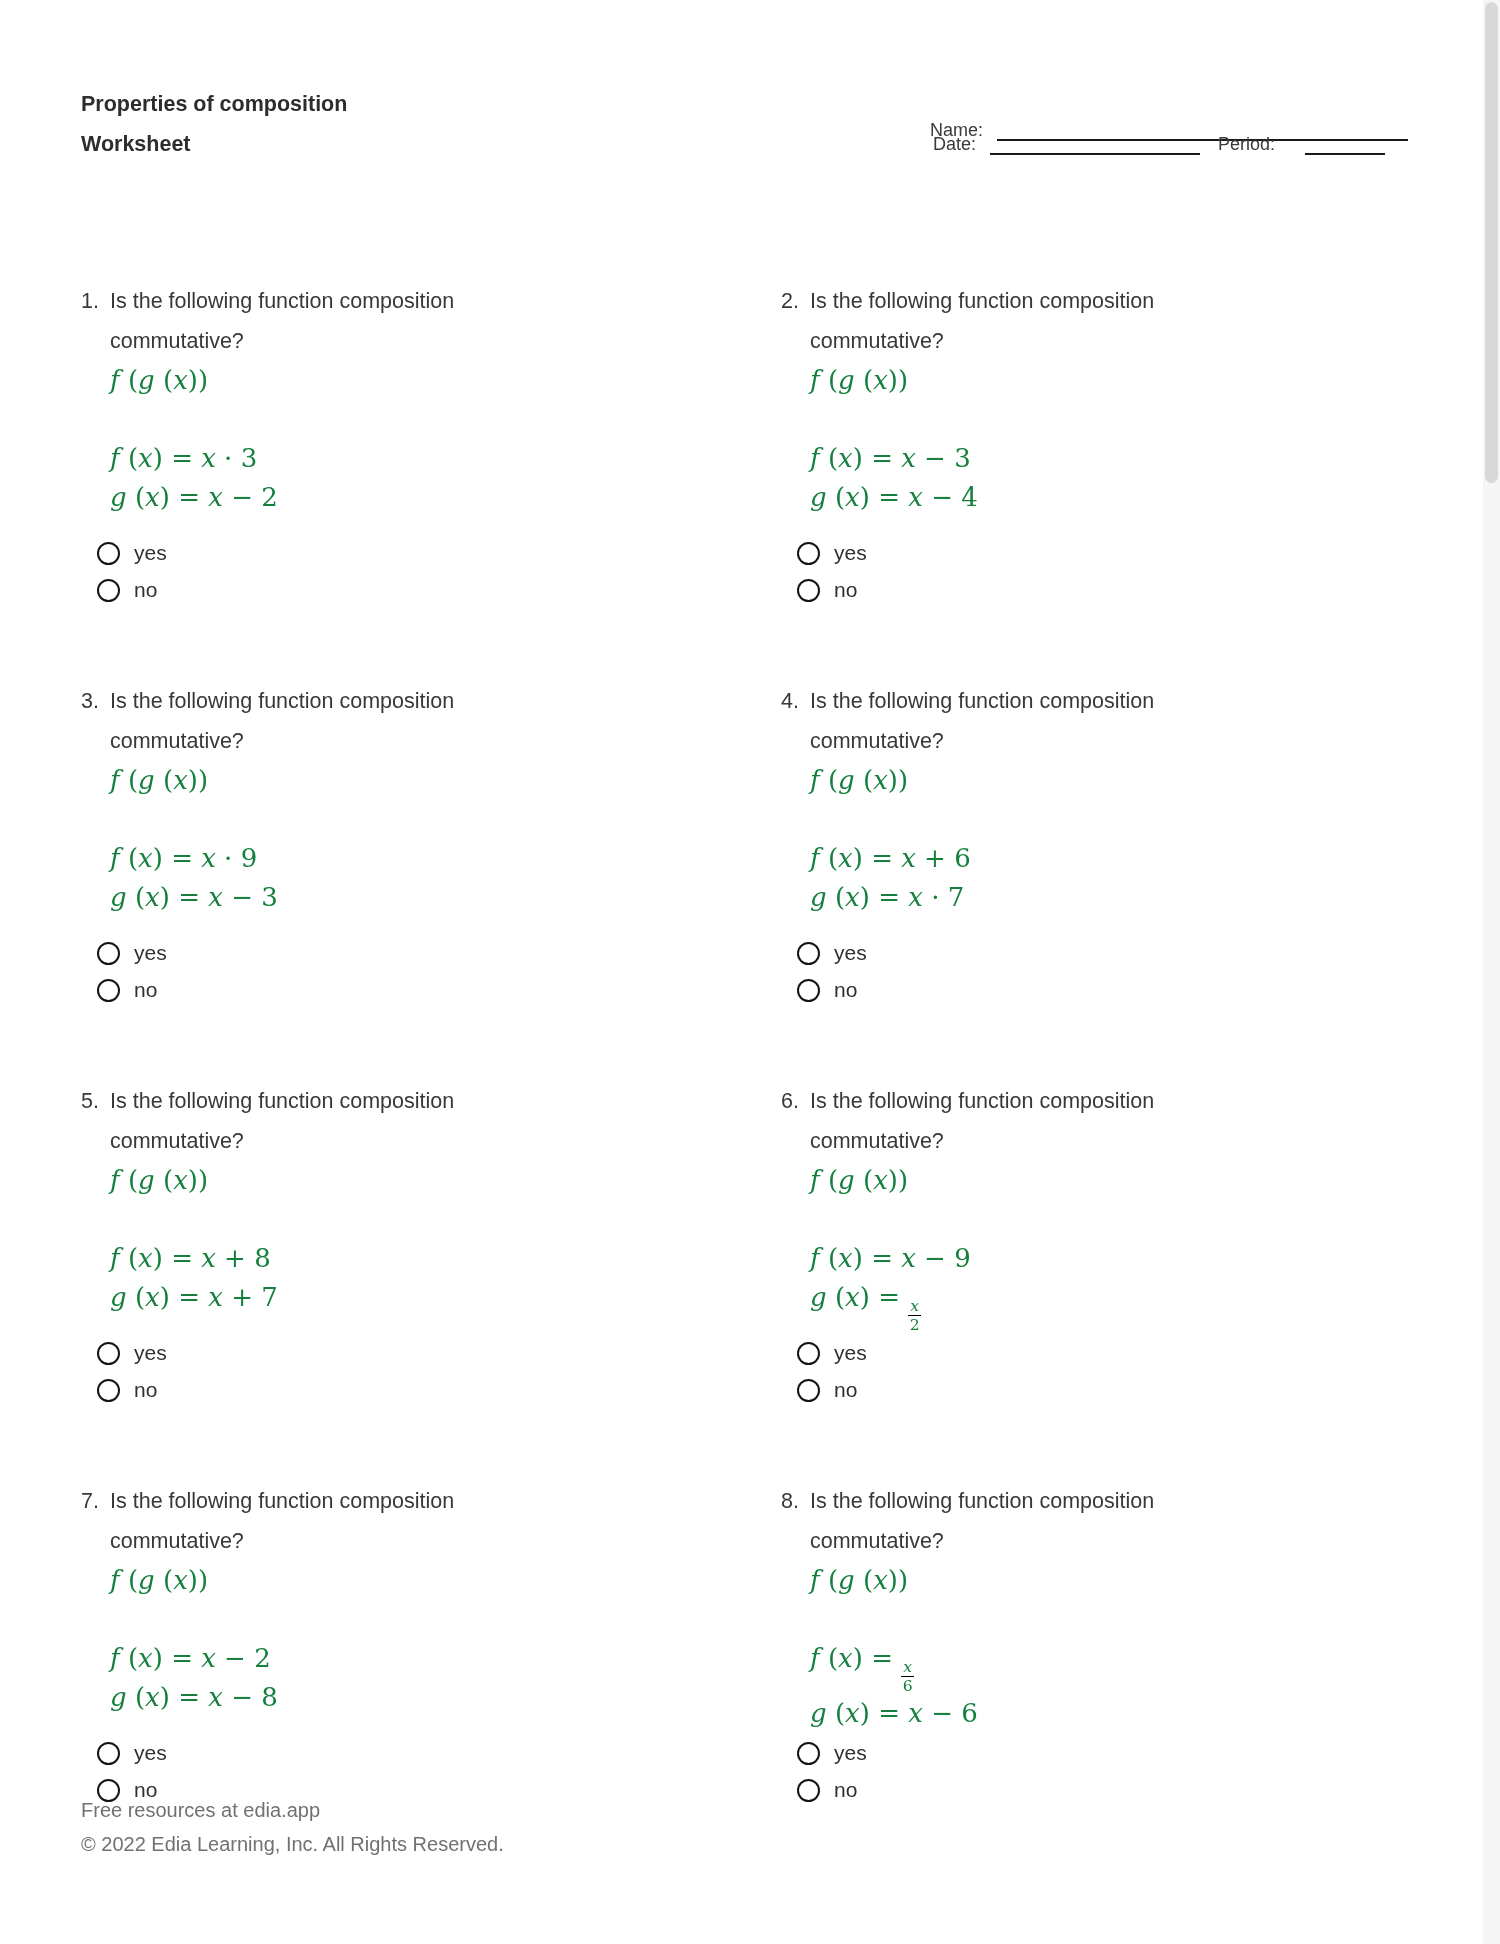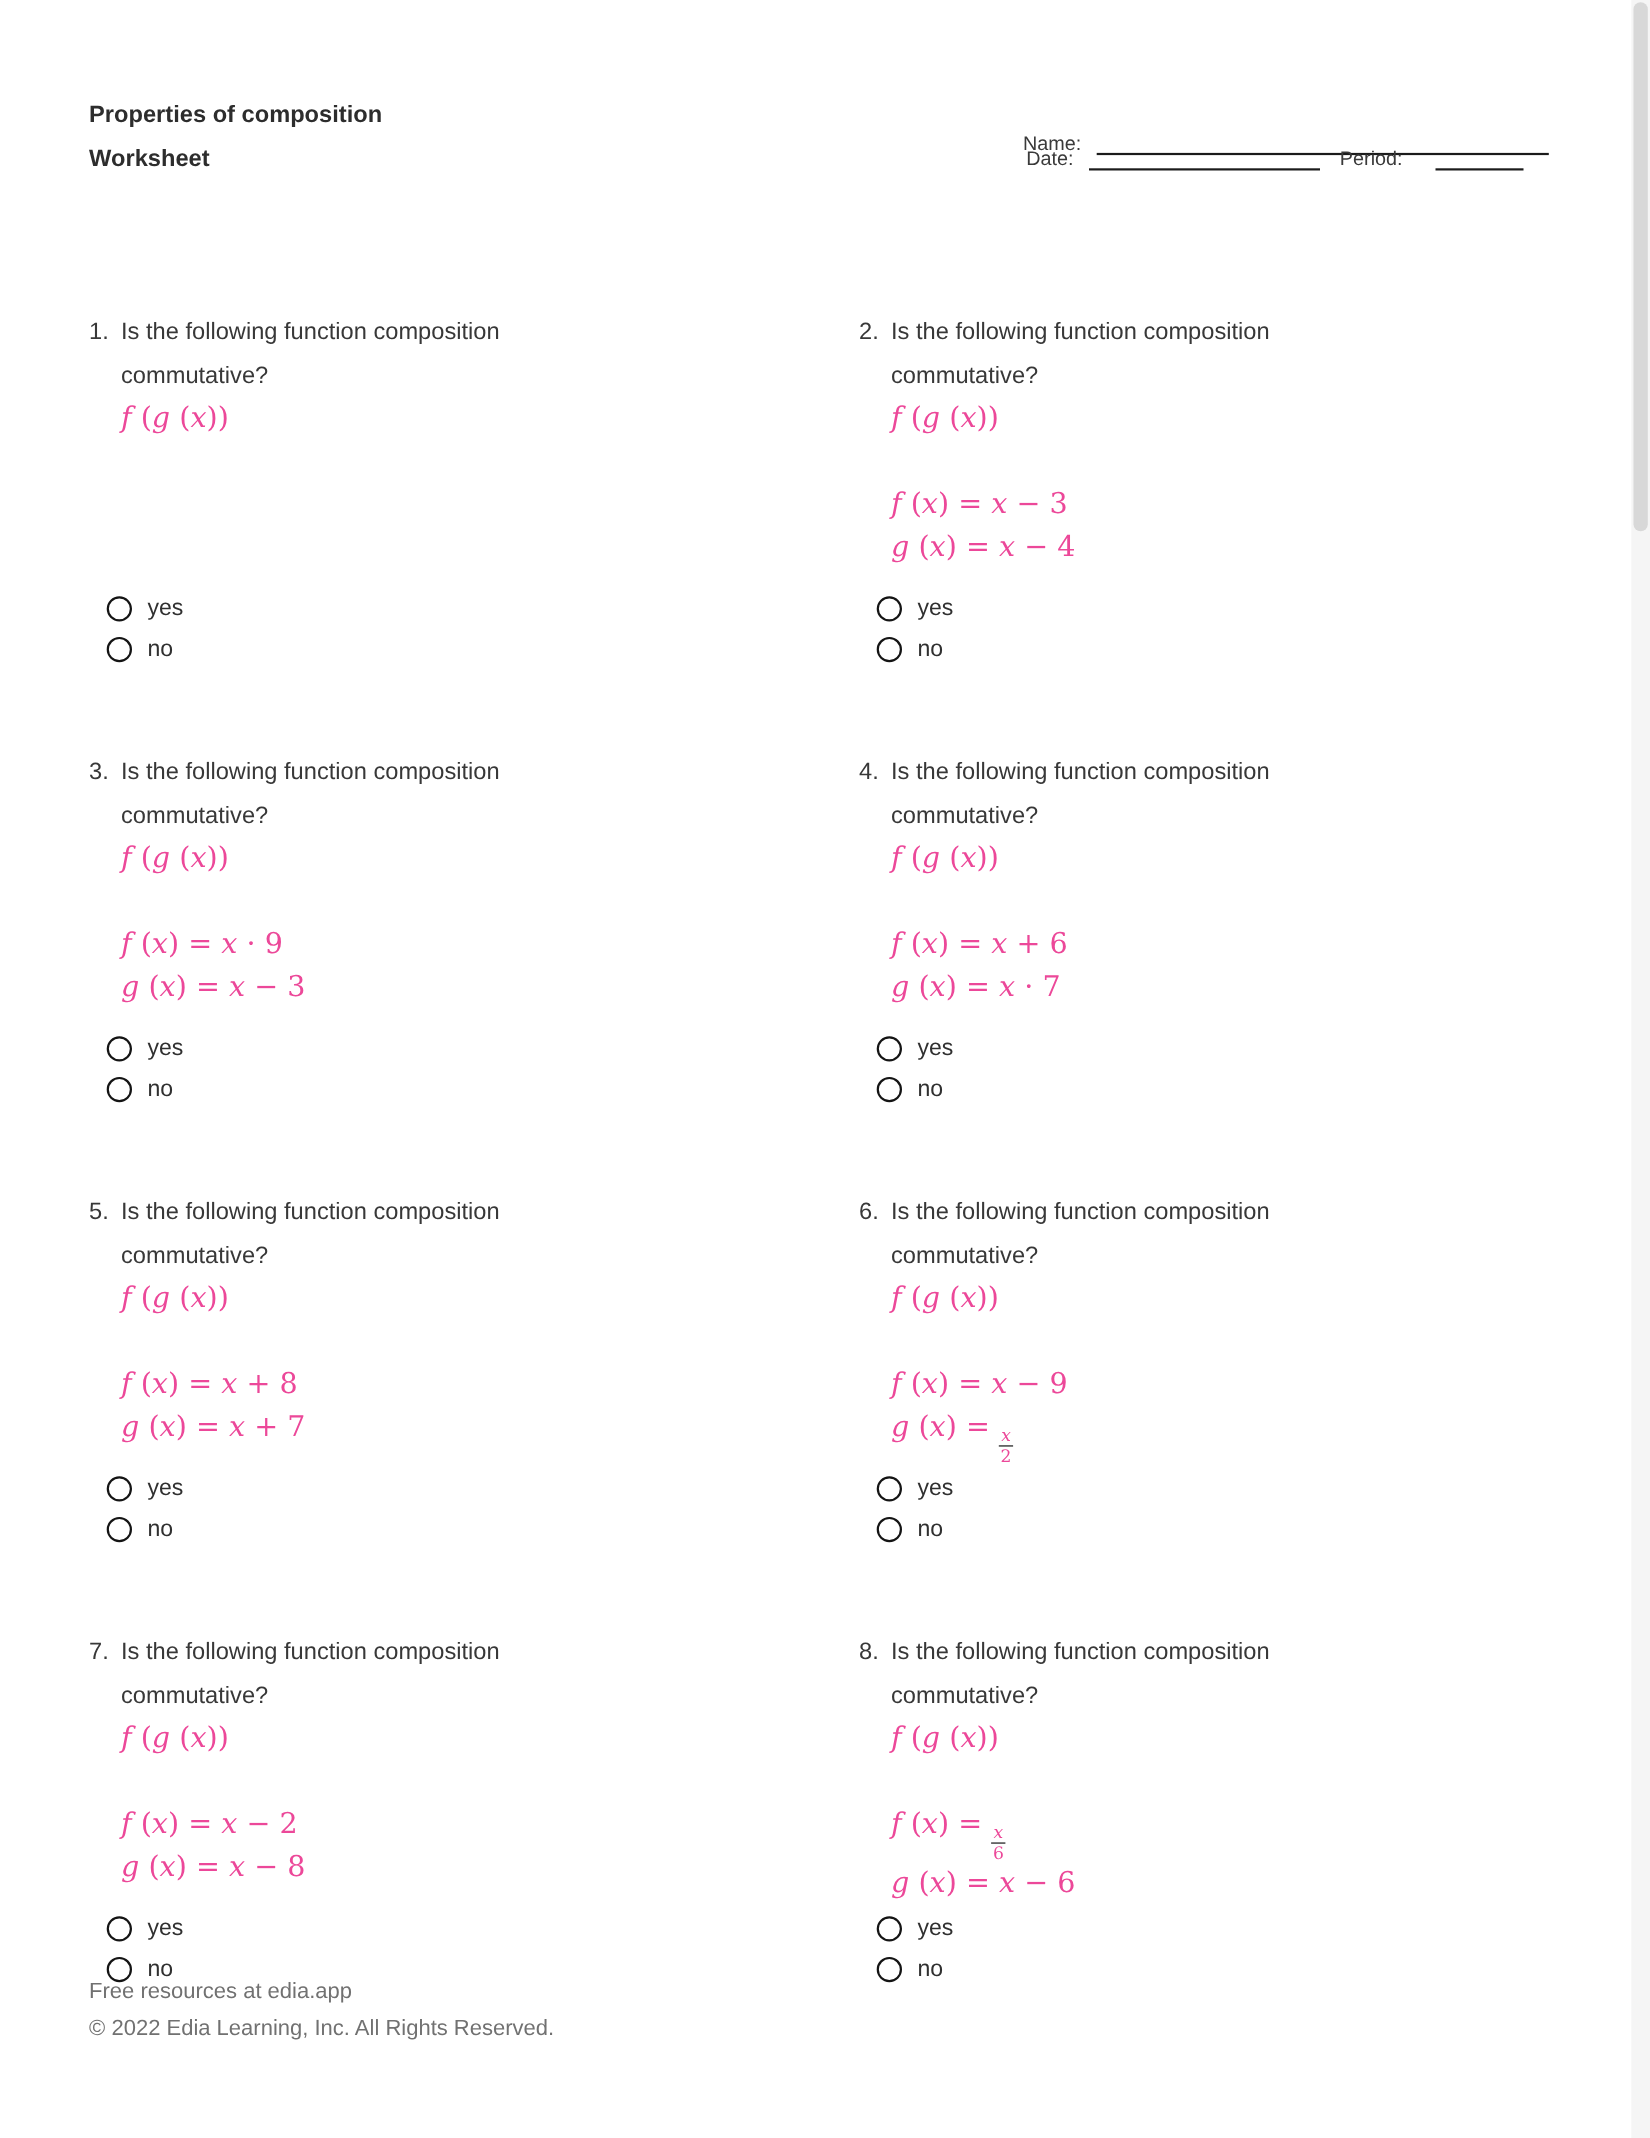--- a/index.html
+++ b/index.html
@@ -17,21 +17,21 @@
   .name-line{flex:1;margin-left:14px;}
   .date-line{width:210px;margin-left:14px;}
   .period-label{margin-left:18px;}
   .period-line{width:80px;margin-left:30px;}
   
   .question{position:absolute;width:600px;height:390px;}
   .cl{left:81px;} .cr{left:781px;}
   .r1{top:281px;} .r2{top:681px;} .r3{top:1081px;} .r4{top:1481px;}
   .q-prompt{display:flex;margin:0;font-size:21.5px;line-height:40px;color:#383838;}
   .q-num{width:29px;flex:none;}
-  .math{font-family:"DejaVu Serif",serif;font-size:26px;color:#ec4899;}
+  .math{font-family:"DejaVu Serif",serif;font-size:26px;color:#15803d;}
   .math i{font-style:italic;}
   .q-expression{position:absolute;left:29px;top:84px;}
   .q-defs{position:absolute;left:29px;top:158px;line-height:39px;}
   .frac{display:inline-flex;flex-direction:column;align-items:center;line-height:1.05;font-size:0.60em;vertical-align:-0.30em;}
   .fnum{border-bottom:1.8px solid #000;padding:0 2px 1px;}
   .fden{padding-top:1px;}
   .opt{position:absolute;left:16px;display:flex;align-items:center;gap:14px;font-size:21px;color:#303030;cursor:pointer;}
   .opt-yes{top:260px;} .opt-no{top:297px;}
   .radio{width:23px;height:23px;border:2px solid #141414;border-radius:50%;box-sizing:border-box;flex:none;background:#fff0;}
   
@@ -64,20 +64,24 @@
 
 <section class="question cl r1">
   <p class="q-prompt">
     <span class="q-num">1.</span>
     <span class="q-text">
       <span>Is the following function composition</span><br>
       <span>commutative?</span>
     </span>
   </p>
   <div class="math q-expression"><i>f</i> (<i>g</i> (<i>x</i>))</div>
+  <div class="q-defs">
+    <div class="math"><i>f</i> (<i>x</i>) = <i>x</i> · 3</div>
+    <div class="math"><i>g</i> (<i>x</i>) = <i>x</i> − 2</div>
+  </div>
   <div class="opt opt-yes">
     <span class="radio"></span>
     <span>yes</span>
   </div>
   <div class="opt opt-no">
     <span class="radio"></span>
     <span>no</span>
   </div>
 </section>
 

